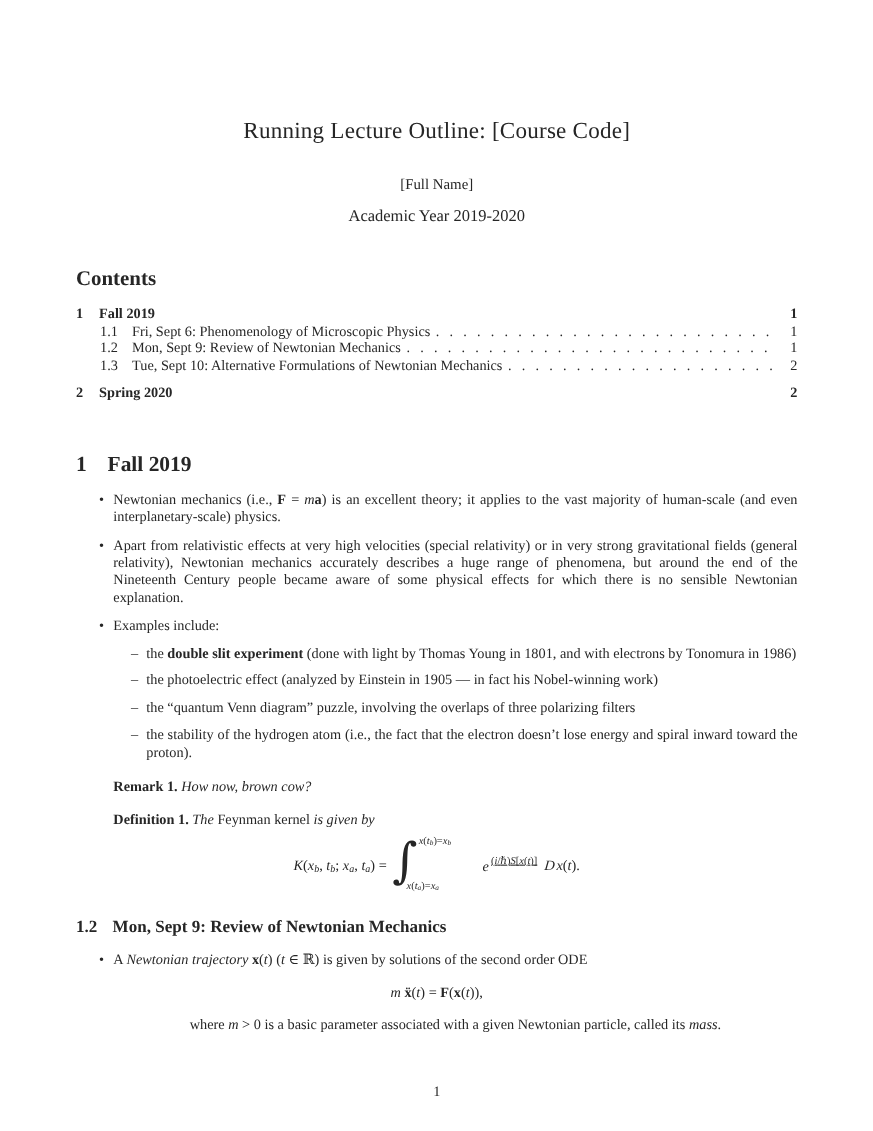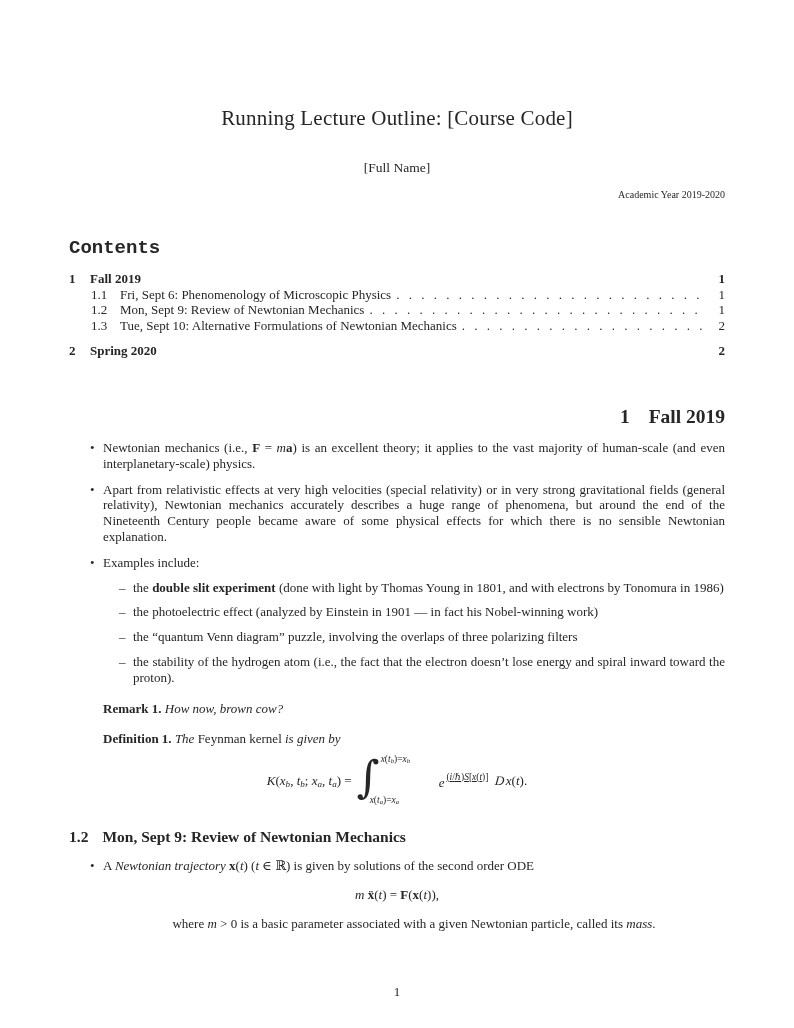--- a/index.html
+++ b/index.html
@@ -8,37 +8,37 @@
     font-family:"Liberation Serif","DejaVu Serif",serif;
     color:#262626;
     -webkit-font-smoothing:antialiased;
   }
   .page{position:relative;width:794px;height:1028px;overflow:hidden;background:#fff;}
   .content{margin:0 69px;}
 
   
   .doc-title{padding-top:106px;text-align:center;font-size:21px;font-weight:400;letter-spacing:.2px;}
   .doc-author{margin-top:29px;text-align:center;font-size:13.5px;}
-  .doc-date{margin-top:13px;text-align:right;font-size:10px;}
+  .doc-date{margin-top:13px;text-align:center;font-size:15px;}
 
   
-  .contents-heading{margin-top:37px;font-size:19px;font-weight:700;font-family:Liberation Mono, monospace;}
+  .contents-heading{margin-top:37px;font-size:19px;font-weight:700;}
   .toc{margin-top:12px;font-size:13px;line-height:15.6px;}
   .toc-row{display:flex;align-items:baseline;}
   .toc-row.lvl1{font-weight:700;margin-top:10px;}
   .toc-row.lvl2{padding-left:22px;}
   .toc-row.lvl1 .toc-num{width:21px;flex:none;}
   .toc-row.lvl2 .toc-num{width:29px;flex:none;}
   .toc-label{flex:none;white-space:nowrap;}
   .toc-leader{flex:1;overflow:hidden;white-space:nowrap;margin:0 5px;}
   .toc-row.lvl2 .toc-leader::after{content:". . . . . . . . . . . . . . . . . . . . . . . . . . . . . . . . . . . . . . . . . . . . . . . . . . . . . . . .";letter-spacing:3px;color:#262626;}
   .toc-page{flex:none;width:14px;text-align:right;}
 
   
-  .sec-heading{margin-top:47px;font-size:19.5px;font-weight:700;text-align:right;}
+  .sec-heading{margin-top:47px;font-size:19.5px;font-weight:700;}
   .sec-heading .num{margin-right:19px;}
   .subsec-heading{margin-top:21px;font-size:15.5px;font-weight:700;}
   .subsec-heading .num{margin-right:14px;}
 
   
   .para,.li1,.li2{font-size:13px;line-height:15.8px;text-align:justify;}
   .li1{position:relative;padding-left:34px;margin-top:10px;}
   .li1 > .marker{position:absolute;left:21px;}
   .li2{position:relative;padding-left:64px;margin-top:9px;}
   .li2 > .marker{position:absolute;left:50px;}
@@ -134,21 +134,21 @@
         <span><span>Examples include:</span></span>
       </div>
 
       <div class="sublist">
         <div class="li2">
           <span class="marker">–</span>
           <span><span>the </span><span class="b">double slit experiment</span><span> (done with light by Thomas Young in 1801, and with electrons by Tonomura in 1986)</span></span>
         </div>
         <div class="li2">
           <span class="marker">–</span>
-          <span><span>the photoelectric effect (analyzed by Einstein in 1901 — in fact his Nobel-winning work)</span></span>
+          <span><span>the photoelectric effect (analyzed by Einstein in 1905 — in fact his Nobel-winning work)</span></span>
         </div>
         <div class="li2">
           <span class="marker">–</span>
           <span><span>the “quantum Venn diagram” puzzle, involving the overlaps of three polarizing filters</span></span>
         </div>
         <div class="li2">
           <span class="marker">–</span>
           <span><span>the stability of the hydrogen atom (i.e., the fact that the electron doesn’t lose energy and spiral inward toward the proton).</span></span>
         </div>
       </div>

